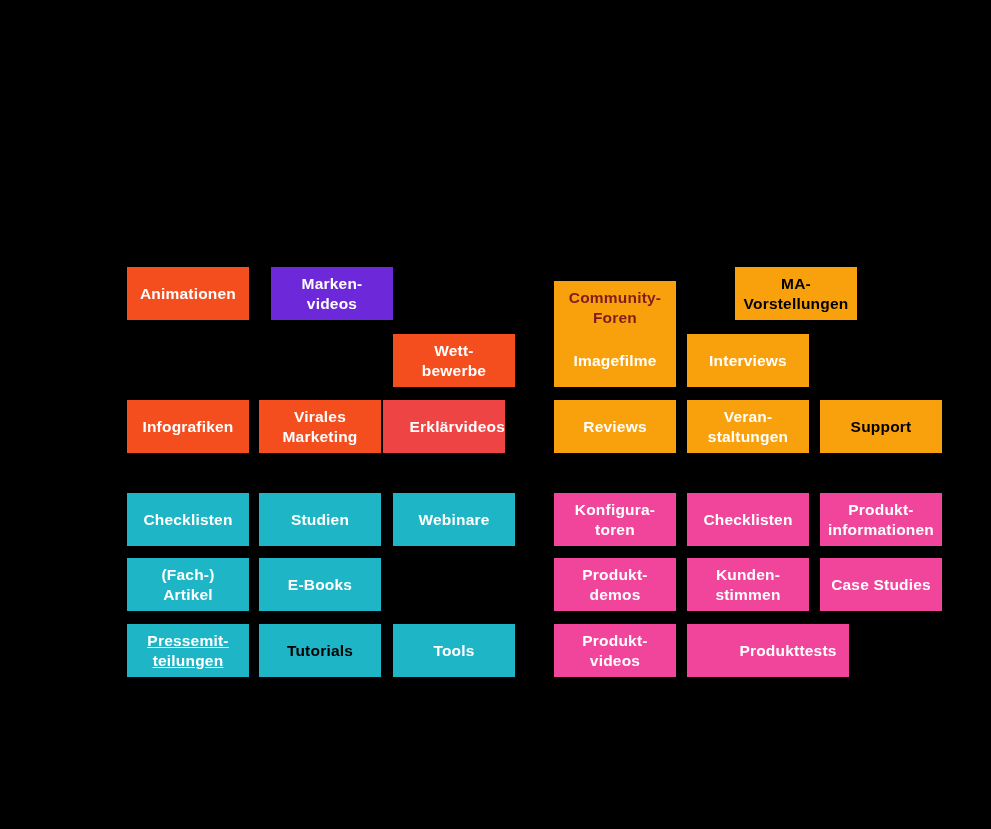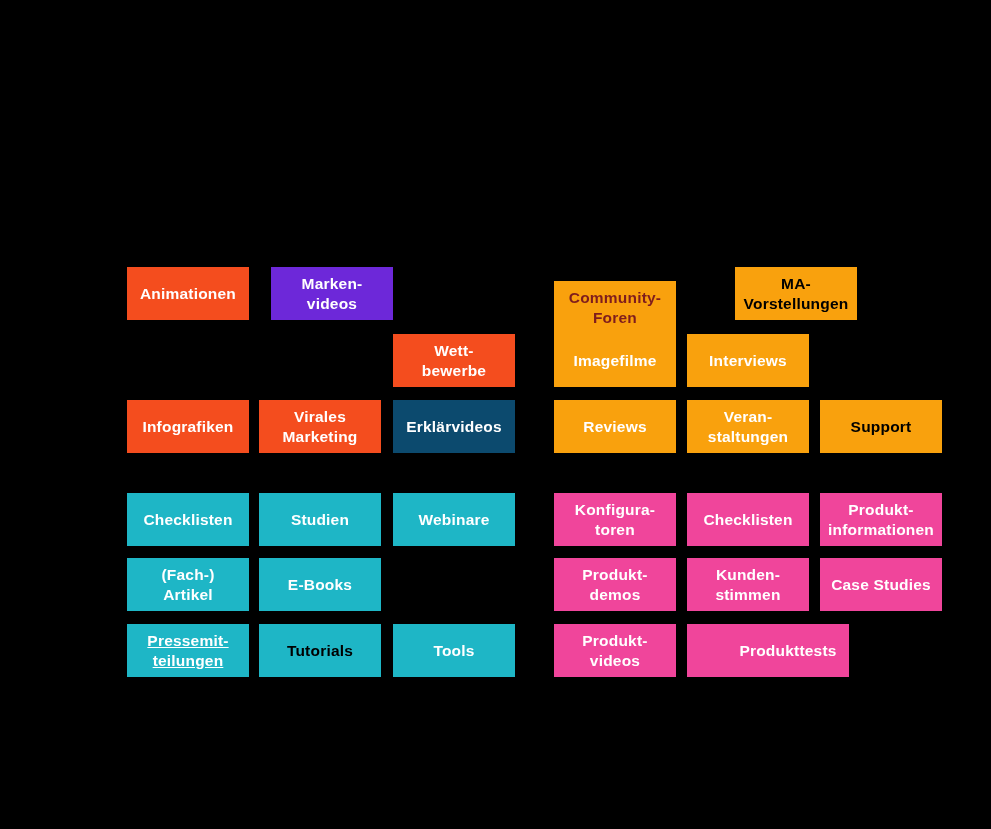--- a/index.html
+++ b/index.html
@@ -38,21 +38,21 @@
   <div>
       <div>
         <div class="box" style="left: 127px; top: 267px; background: rgb(244, 77, 30); color: rgb(255, 255, 255);"><span>Animationen</span></div>
         <div class="box" style="left: 271px; top: 267px; background: #6d28d9; color: rgb(255, 255, 255);"><span>Marken-
 videos</span></div>
         <div class="box" style="left: 393px; top: 334px; background: rgb(244, 77, 30); color: rgb(255, 255, 255);"><span>Wett-
 bewerbe</span></div>
         <div class="box" style="left: 127px; top: 400px; background: rgb(244, 77, 30); color: rgb(255, 255, 255);"><span>Infografiken</span></div>
         <div class="box" style="left: 259px; top: 400px; background: rgb(244, 77, 30); color: rgb(255, 255, 255);"><span>Virales
 Marketing</span></div>
-        <div class="box" style="left: 393px; top: 400px; background: #0c4a6e; color: rgb(255, 255, 255);"><span>Erklärvideos</span></div>
+        <div class="box" style="left: 383px; top: 400px; background: #ef4444; color: rgb(255, 255, 255); justify-content: flex-end;"><span>Erklärvideos</span></div>
       </div>
       <div>
         <div class="box" style="left: 554px; top: 281px; background: rgb(249, 161, 13); color: #7f1d1d;"><span>Community-
 Foren</span></div>
         <div class="box" style="left: 687px; top: 267px; background: rgb(249, 161, 13); color: #000000; margin-left: 48px;"><span>MA-
 Vorstellungen</span></div>
         <div class="box" style="left: 554px; top: 334px; background: rgb(249, 161, 13); color: rgb(255, 255, 255);"><span>Imagefilme</span></div>
         <div class="box" style="left: 687px; top: 334px; background: rgb(249, 161, 13); color: rgb(255, 255, 255);"><span>Interviews</span></div>
         <div class="box" style="left: 554px; top: 400px; background: rgb(249, 161, 13); color: rgb(255, 255, 255);"><span>Reviews</span></div>
         <div class="box" style="left: 687px; top: 400px; background: rgb(249, 161, 13); color: rgb(255, 255, 255);"><span>Veran-

